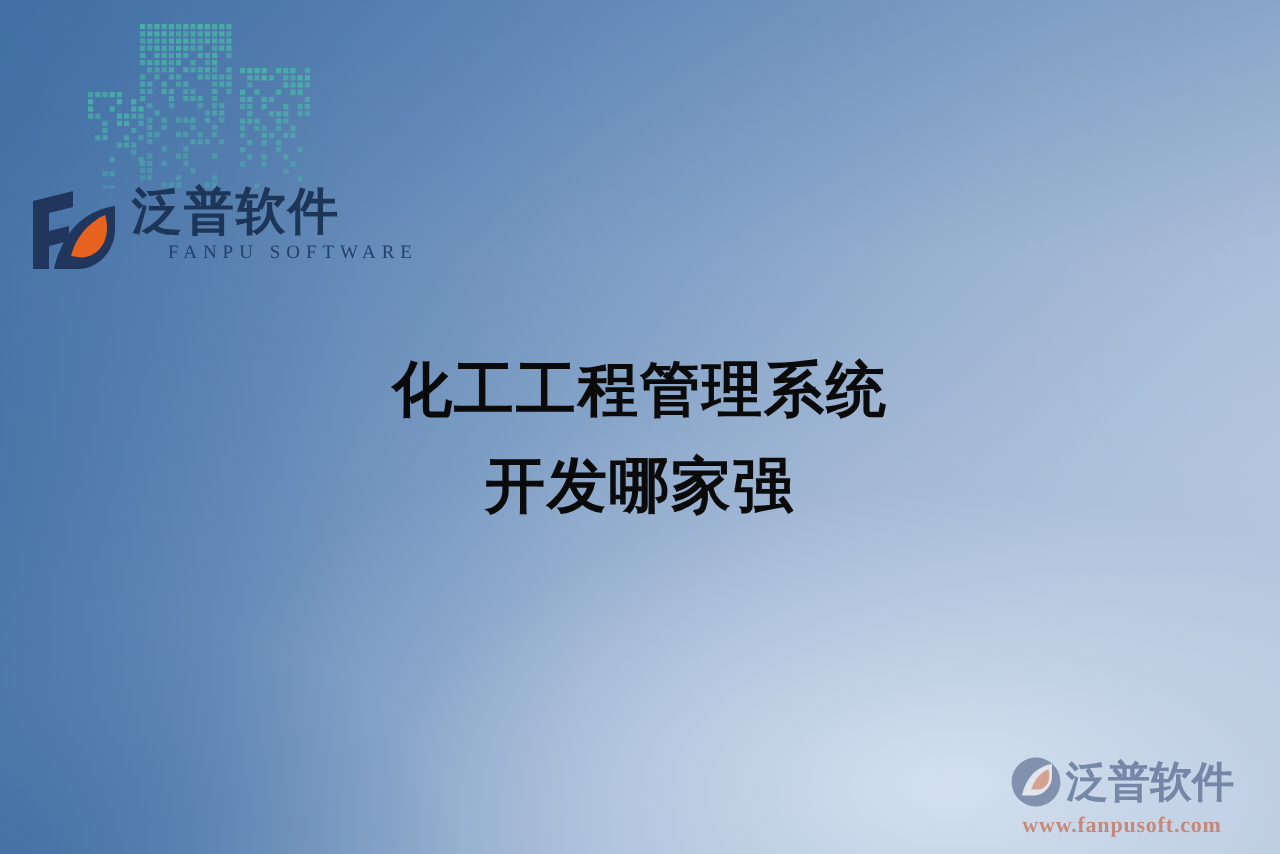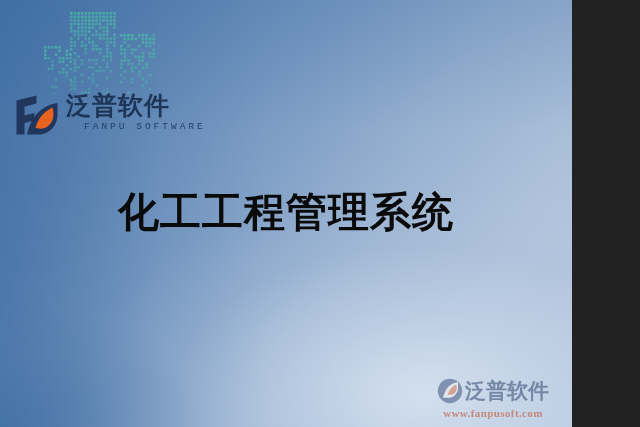--- a/index.html
+++ b/index.html
@@ -2,21 +2,21 @@
 <html><head>
 <meta charset="utf-8">
 <style>
   html, body {
     margin: 0;
     padding: 0;
     background: #222;
   }
   #stage {
     position: relative;
-    width: 572px;
+    width: 640px;
     height: 427px;
     overflow: hidden;
     font-family: "Liberation Sans", "DejaVu Sans", sans-serif;
     -webkit-font-smoothing: antialiased;
   }
 
   
   .bg-base {
     position: absolute;
     inset: 0;
@@ -96,21 +96,21 @@
   .brand-cn {
     font-family: "DejaVu Sans", "Liberation Sans", sans-serif;
     font-size: 25px;
     line-height: 28px;
     font-weight: 700;
     color: #1d3557;
     letter-spacing: 1px;
     white-space: nowrap;
   }
   .brand-en {
-    font-family: Liberation Mono, monospace;
+    font-family: Liberation Serif, serif;
     font-size: 9.5px;
     line-height: 12px;
     font-weight: 400;
     color: #23406b;
     letter-spacing: 3.0px;
     white-space: nowrap;
     margin-top: 1px;
     margin-left: 1px;
     padding-left: 17px;
   }
@@ -119,27 +119,26 @@
   .headline {
     position: absolute;
     left: 0;
     right: 0;
     top: 172px;
     text-align: center;
     pointer-events: none;
   }
   .headline-line {
     font-family: "DejaVu Sans", "Liberation Sans", sans-serif;
-    font-size: 41px;
+    font-size: 30px;
     line-height: 48px;
     font-weight: 700;
     color: #0a0a0a;
     letter-spacing: 1px;
     white-space: nowrap;
-    margin-top: 16px;
   }
 
   
   .watermark {
     position: absolute;
     right: 6px;
     bottom: 6px;
     width: 146px;
     text-align: center;
     opacity: 0.78;
@@ -480,20 +479,21 @@
       <path d="M21.5 34.0 C23.5 25.5 29.5 17.5 38.5 13.5 C39.6 17.0 39.9 21.0 38.8 25.0 C37.2 30.8 32.2 34.6 26.5 34.8 Z" fill="#e8621f"></path>
     </svg>
     <div class="brand-text">
       <div class="brand-cn">泛普软件</div>
       <div class="brand-en">FANPU SOFTWARE</div>
     </div>
   </div>
 
   <div class="headline">
     <div class="headline-line">化工工程管理系统</div>
+    <div class="headline-line">开发哪家强</div>
   </div>
 
   <div class="watermark">
     <div class="wm-row">
       <svg class="wm-mark" viewBox="0 0 26 26" aria-hidden="true">
         <path d="M13 0.8 C19.7 0.8 25.2 6.3 25.2 13 C25.2 19.7 19.7 25.2 13 25.2 C6.3 25.2 0.8 19.7 0.8 13 C0.8 6.3 6.3 0.8 13 0.8 Z" fill="#6b7e9e"></path>
         <path d="M6.0 19.8 C6.0 19.8 7.6 10.8 14.2 6.6 C17.8 4.3 21.0 4.0 21.0 4.0 L21.0 10.2 C21.0 15.5 16.6 19.8 11.4 19.8 Z" fill="#e6e9f0"></path>
         <path d="M10.6 16.8 C11.8 12.4 14.9 8.5 19.2 6.6 C19.7 8.3 19.9 10.3 19.4 12.2 C18.6 15.1 16.2 16.7 13.4 16.8 Z" fill="#d89277"></path>
       </svg>
       <div class="wm-cn">泛普软件</div>

